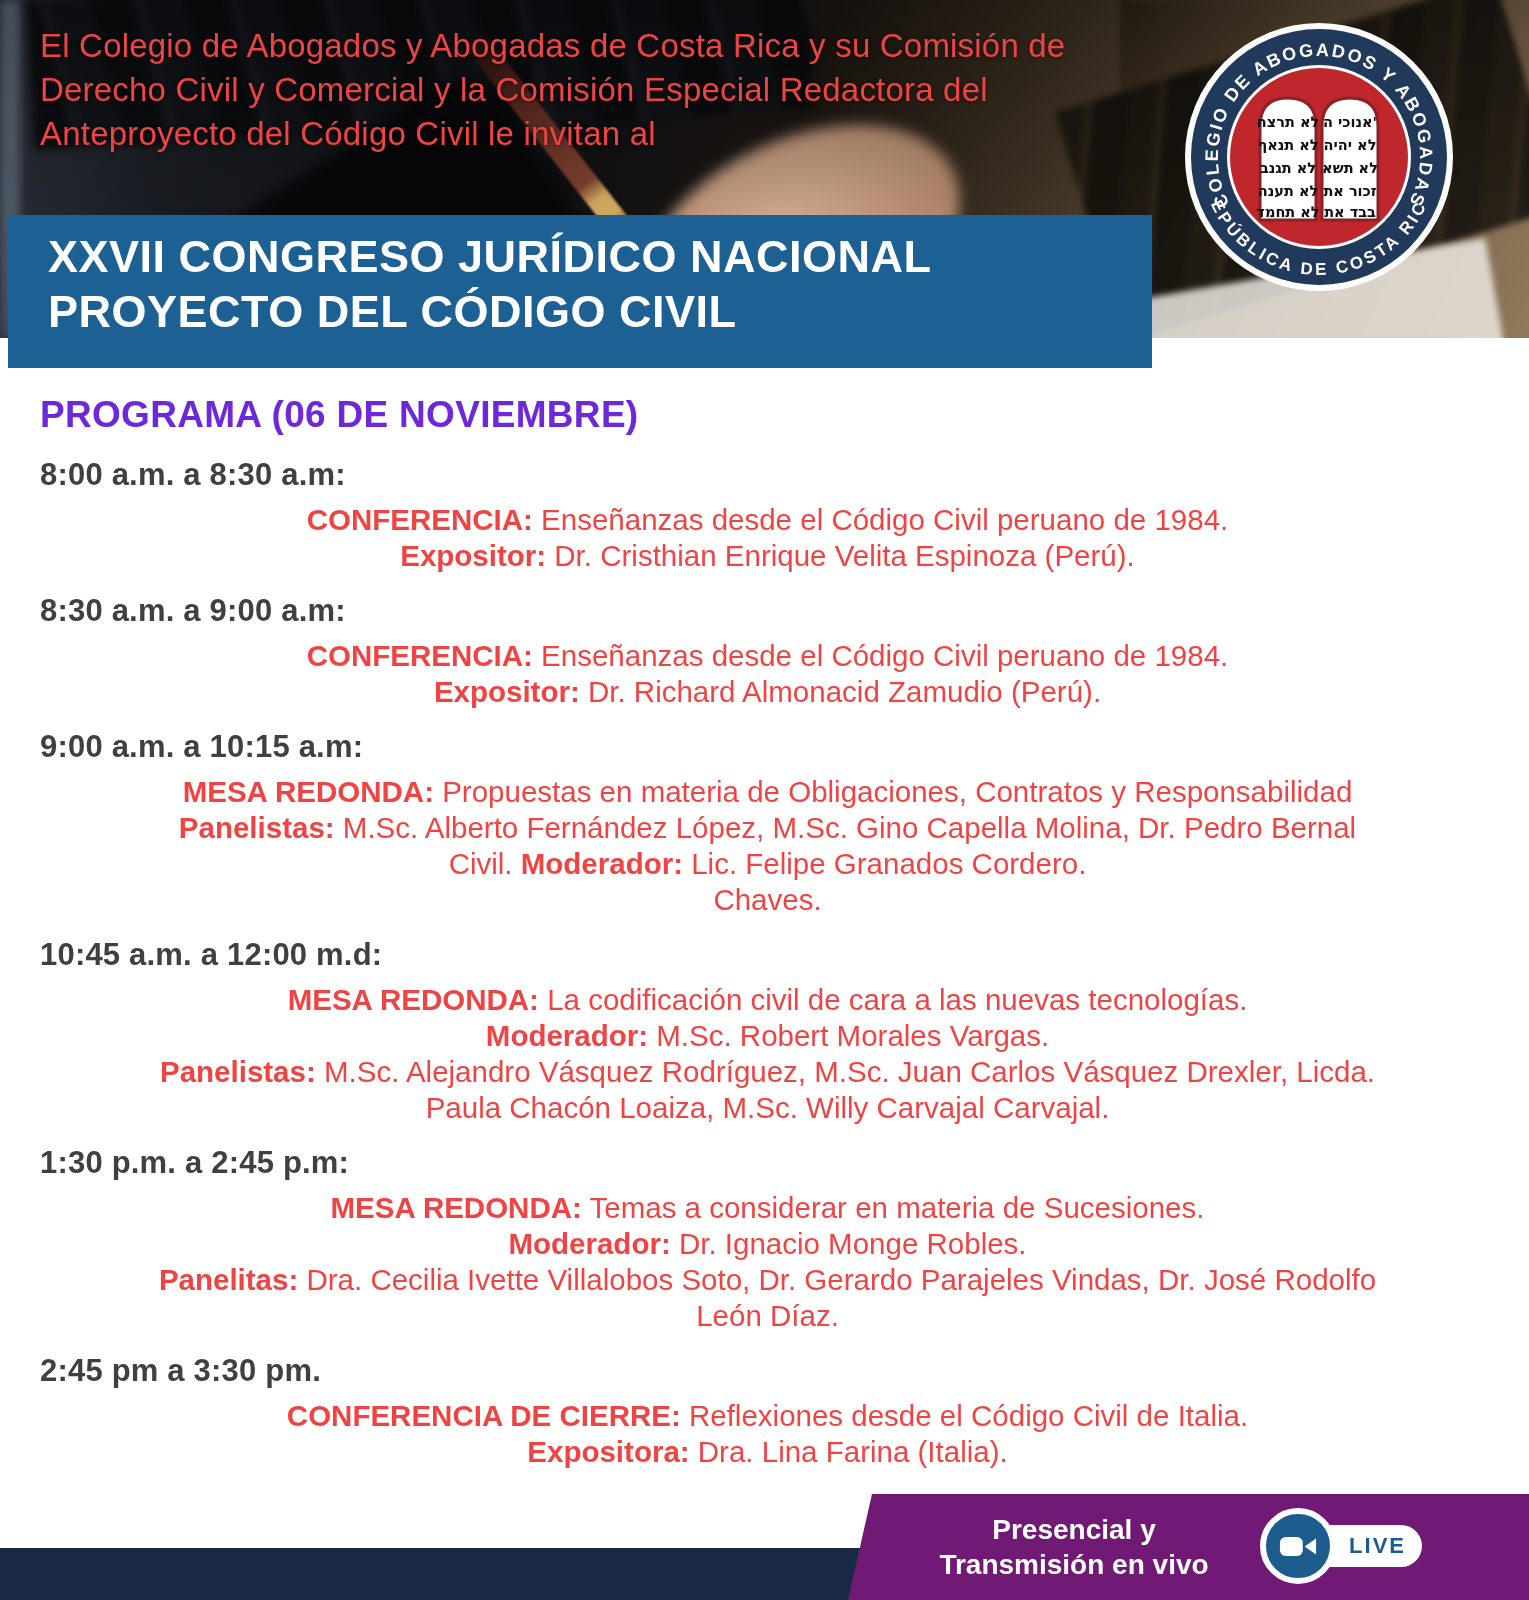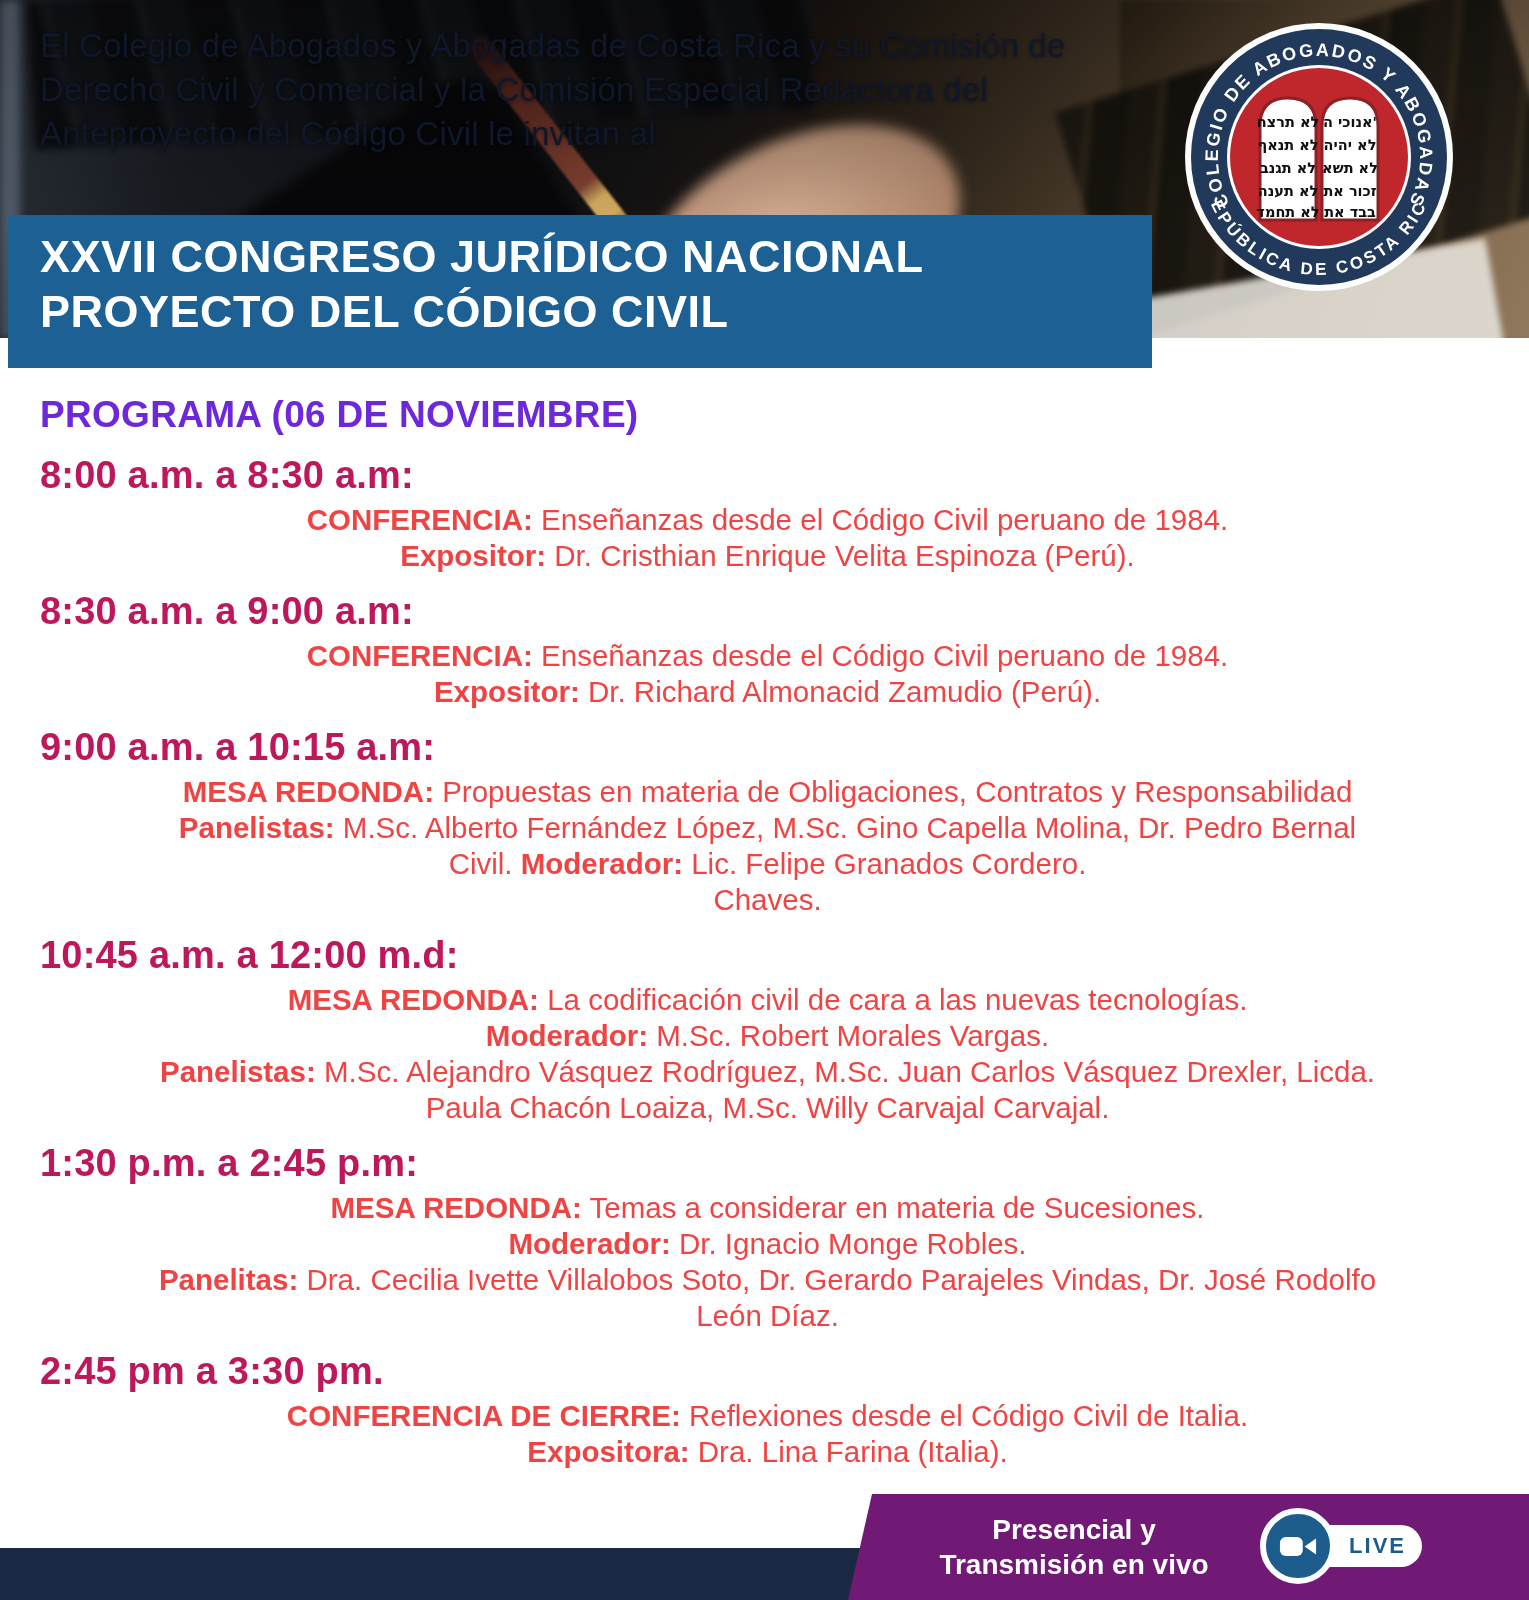--- a/index.html
+++ b/index.html
@@ -25,39 +25,39 @@
     background:radial-gradient(ellipse at 45% 40%,#dcb59a,#b68b70 70%,#8f6950);
     transform:rotate(-26deg);filter:blur(7px);opacity:.95;}
   .ph-paper{left:940px;top:286px;width:560px;height:120px;background:#eae7e1;
     transform:rotate(-10deg);filter:blur(3px);opacity:.85;}
   .ph-pen{left:408px;top:158px;width:336px;height:24px;border-radius:12px;
     background:linear-gradient(to right,#231110,#5e2b20 25%,#7d4030 55%,#cfa95e 61%,#cfa95e 67%,#8a5a3c 72%,#a07c50 100%);
     transform:rotate(52deg);filter:blur(1px);}
   .ph-dim{left:0;top:0;width:1529px;height:338px;background:linear-gradient(180deg,rgba(0,0,0,.30),rgba(0,0,0,0) 65%);}
 
   
-  .intro{position:absolute;left:40px;top:24px;width:1120px;color:#0f172a;
+  .intro{position:absolute;left:40px;top:24px;width:1120px;color:#ef4444;
     font-size:33px;line-height:44px;font-weight:400;letter-spacing:.2px;text-shadow:0 1px 4px rgba(0,0,0,.45);}
 
   
   .title-banner{position:absolute;left:8px;top:215px;width:1144px;height:153px;background:#1d6093;}
-  .title-banner .tline{color:#ffffff;font-weight:700;font-size:45px;line-height:55px;letter-spacing:.5px;padding-left:32px;}
+  .title-banner .tline{color:#ffffff;font-weight:700;font-size:45px;line-height:55px;letter-spacing:.5px;padding-left:40px;}
   .title-banner .tline:first-child{padding-top:14px;}
 
   
   .seal{position:absolute;left:1184px;top:22px;width:270px;height:270px;}
   .seal svg{display:block;}
   .seal .arc-text{fill:#ffffff;font-weight:700;}
   .seal .heb{font-family:"DejaVu Sans",sans-serif;font-weight:700;fill:#101010;font-size:14.5px;}
 
   
   .program{position:absolute;left:40px;top:392px;width:1455px;color:#232021;}
   .program-title{text-align:left;color:#6d28d9;font-size:37px;font-weight:800;line-height:46px;margin:0 0 8px 0;letter-spacing:.3px;}
   .session{margin-top:18px;}
-  .session-time{color:#be185d;font-size:38px;font-weight:700;line-height:38px;margin-bottom:8px;letter-spacing:.2px;}
+  .session-time{color:#404040;font-size:31px;font-weight:700;line-height:38px;margin-bottom:8px;letter-spacing:.2px;}
   .session-line{font-size:29.5px;line-height:36px;color:#ef4444;text-align:center;}
   .seg-bold{font-weight:700;}
 
   
   .footer-navy{position:absolute;left:0;top:1548px;width:1529px;height:52px;background:#1b2a44;z-index:1;}
   .footer-blue{position:absolute;left:848px;top:1494px;width:681px;height:106px;background:#701a75;z-index:2;
     clip-path:polygon(24px 0,100% 0,100% 100%,0 100%);}
   .footer-text{position:absolute;left:58px;top:18px;width:336px;text-align:center;color:#ffffff;
     font-size:28px;font-weight:700;line-height:35px;}
   .live-pill{position:absolute;left:442px;top:31px;width:132px;height:42px;background:#ffffff;border-radius:22px;

